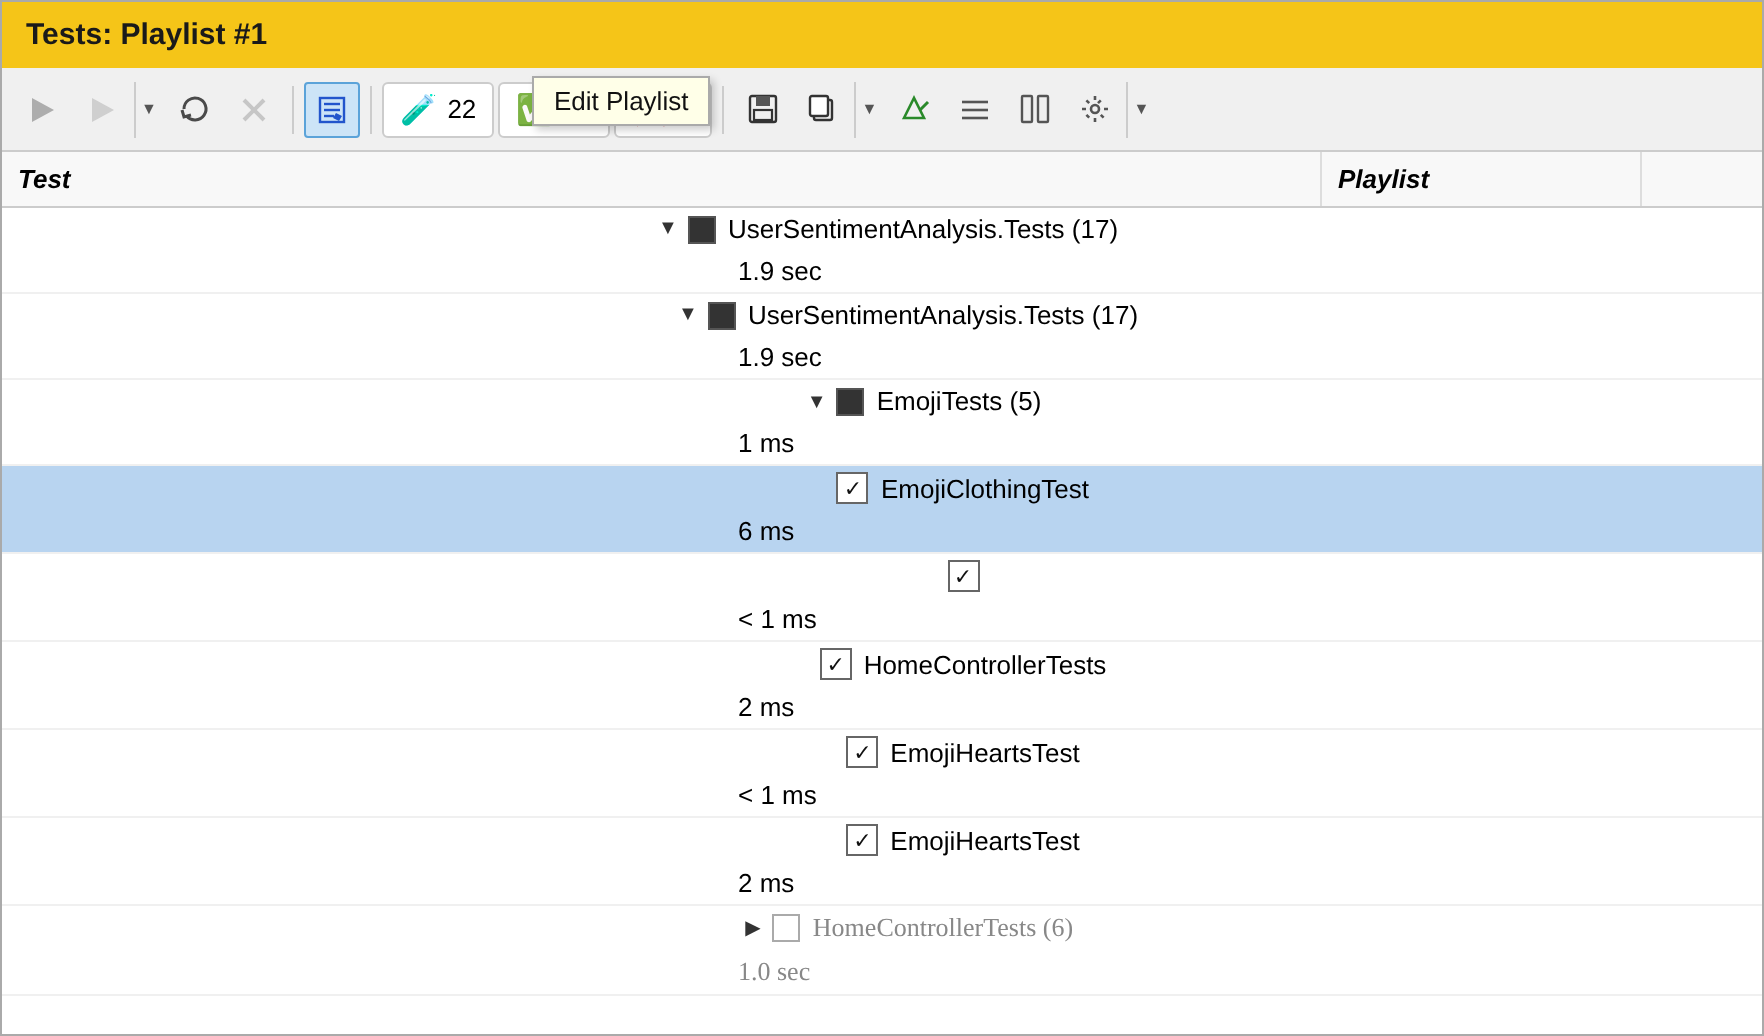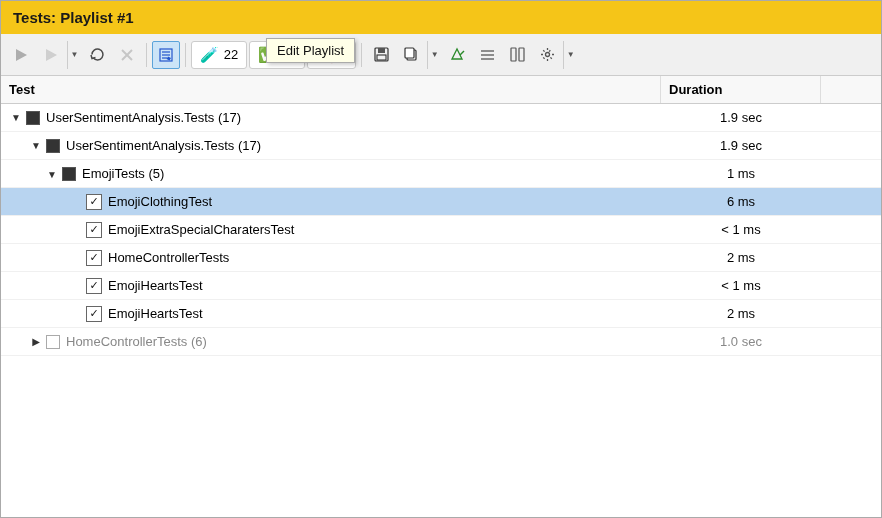--- a/index.html
+++ b/index.html
@@ -102,20 +102,21 @@
       flex: 1;
       overflow: hidden;
       display: flex;
       flex-direction: column;
     }
     .table-header {
       display: flex;
       border-bottom: 1px solid #ccc;
       background: #f8f8f8;
       flex-shrink: 0;
+      font-style: italic;
     }
     .col-test {
       flex: 1;
       padding: 6px 8px;
       font-weight: 600;
       border-right: 1px solid #ddd;
     }
     .col-duration {
       width: 160px;
       padding: 6px 8px;
@@ -127,38 +128,40 @@
     }
     .table-body {
       flex: 1;
       overflow-y: auto;
     }
     .tree-row {
       display: flex;
       align-items: center;
       border-bottom: 1px solid #f0f0f0;
       min-height: 28px;
+      flex-direction: column;
     }
     .tree-row.selected {
       background: #b8d4f0;
     }
     .tree-row.greyed {
       color: #888;
+      font-family: Liberation Serif, serif;
     }
     .tree-cell-test {
       flex: 1;
       padding: 3px 4px;
       display: flex;
       align-items: center;
       gap: 3px;
     }
     .tree-cell-duration {
       width: 160px;
       padding: 3px 8px;
-      text-align: center;
+      text-align: left;
     }
     .tree-cell-extra {
       width: 60px;
     }
     .indent1 { padding-left: 8px; }
     .indent2 { padding-left: 28px; }
     .indent3 { padding-left: 44px; align-items: flex-end; }
     .indent4 { padding-left: 68px; }
     .expand-arrow {
       display: inline-flex;
@@ -321,21 +324,21 @@
   </div>
 
   <div class="tooltip-popup">
     <span>Edit Playlist</span>
   </div>
 
   <div class="content-area">
 
     <div class="table-header">
       <div class="col-test">Test</div>
-      <div class="col-duration">Duration</div>
+      <div class="col-duration">Playlist</div>
       <div class="col-extra"></div>
     </div>
 
     <div class="table-body">
 
       <div class="tree-row">
         <div class="tree-cell-test indent1">
           <span class="expand-arrow expanded"></span>
           <span class="checkbox-sq"></span>
           <span class="row-label">UserSentimentAnalysis.Tests (17)</span>
@@ -371,21 +374,20 @@
           <span class="row-label">EmojiClothingTest</span>
         </div>
         <div class="tree-cell-duration">6 ms</div>
         <div class="tree-cell-extra"></div>
       </div>
 
       <div class="tree-row">
         <div class="tree-cell-test indent4">
           <span class="expand-arrow empty"></span>
           <span class="checkbox-checked">✓</span>
-          <span class="row-label">EmojiExtraSpecialCharatersTest</span>
         </div>
         <div class="tree-cell-duration">&lt; 1 ms</div>
         <div class="tree-cell-extra"></div>
       </div>
 
       <div class="tree-row">
         <div class="tree-cell-test indent4">
           <span class="expand-arrow empty"></span>
           <span class="checkbox-checked">✓</span>
           <span class="row-label">HomeControllerTests</span>

